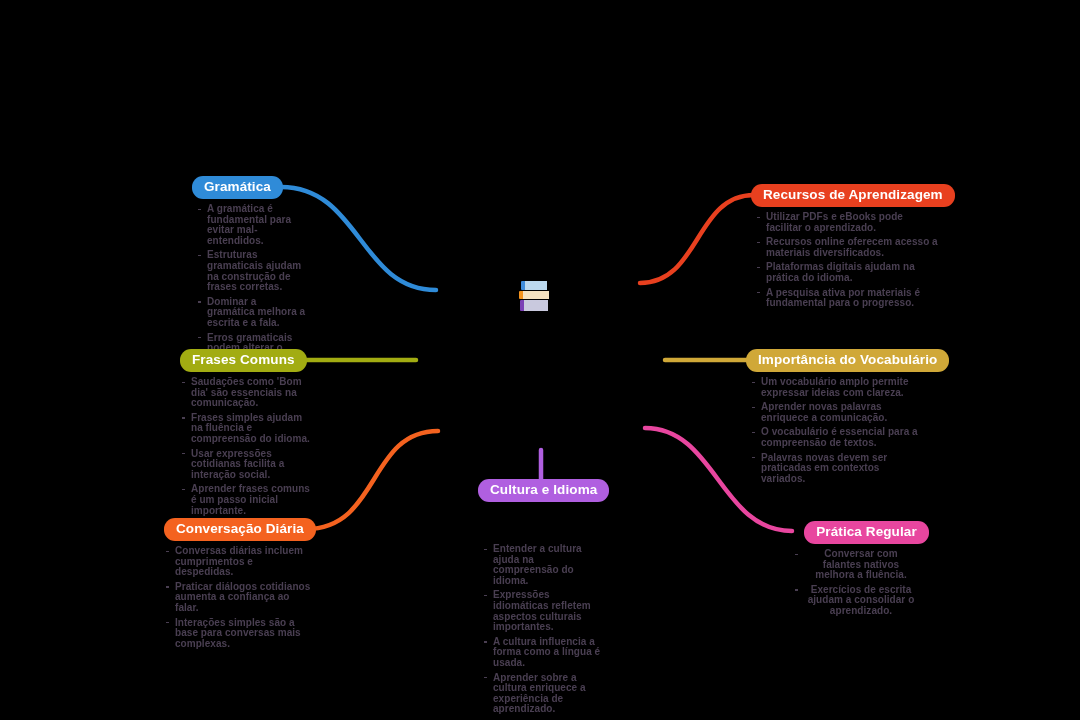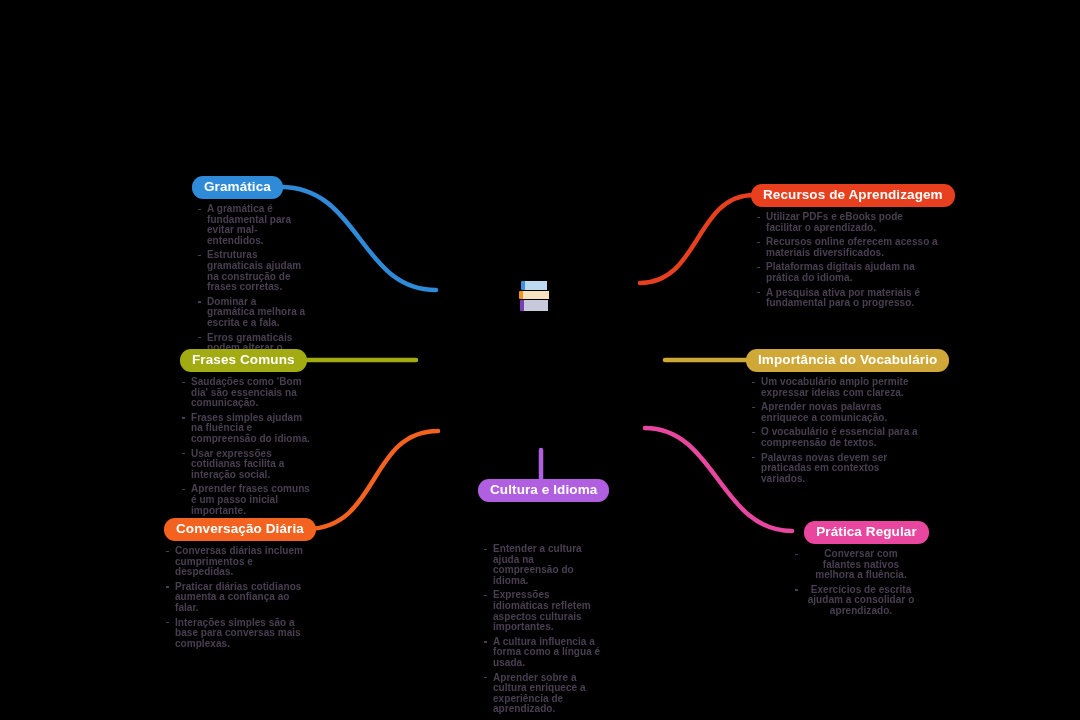--- a/index.html
+++ b/index.html
@@ -176,21 +176,21 @@
       <li>Frases simples ajudam na fluência e compreensão do idioma.</li>
       <li>Usar expressões cotidianas facilita a interação social.</li>
       <li>Aprender frases comuns é um passo inicial importante.</li>
     </ul>
   </div>
 
   <div class="node" id="node-conversacao-diaria">
     <span class="pill" style="background:#f4621f">Conversação Diária</span>
     <ul class="bullets">
       <li>Conversas diárias incluem cumprimentos e despedidas.</li>
-      <li>Praticar diárias cotidianos aumenta a confiança ao falar.</li>
+      <li>Praticar diálogos cotidianos aumenta a confiança ao falar.</li>
       <li>Interações simples são a base para conversas mais complexas.</li>
     </ul>
   </div>
 
   <div class="node" id="node-recursos">
     <span class="pill" style="background:#e8401f">Recursos de Aprendizagem</span>
     <ul class="bullets">
       <li>Utilizar PDFs e eBooks pode facilitar o aprendizado.</li>
       <li>Recursos online oferecem acesso a materiais diversificados.</li>
       <li>Plataformas digitais ajudam na prática do idioma.</li>

